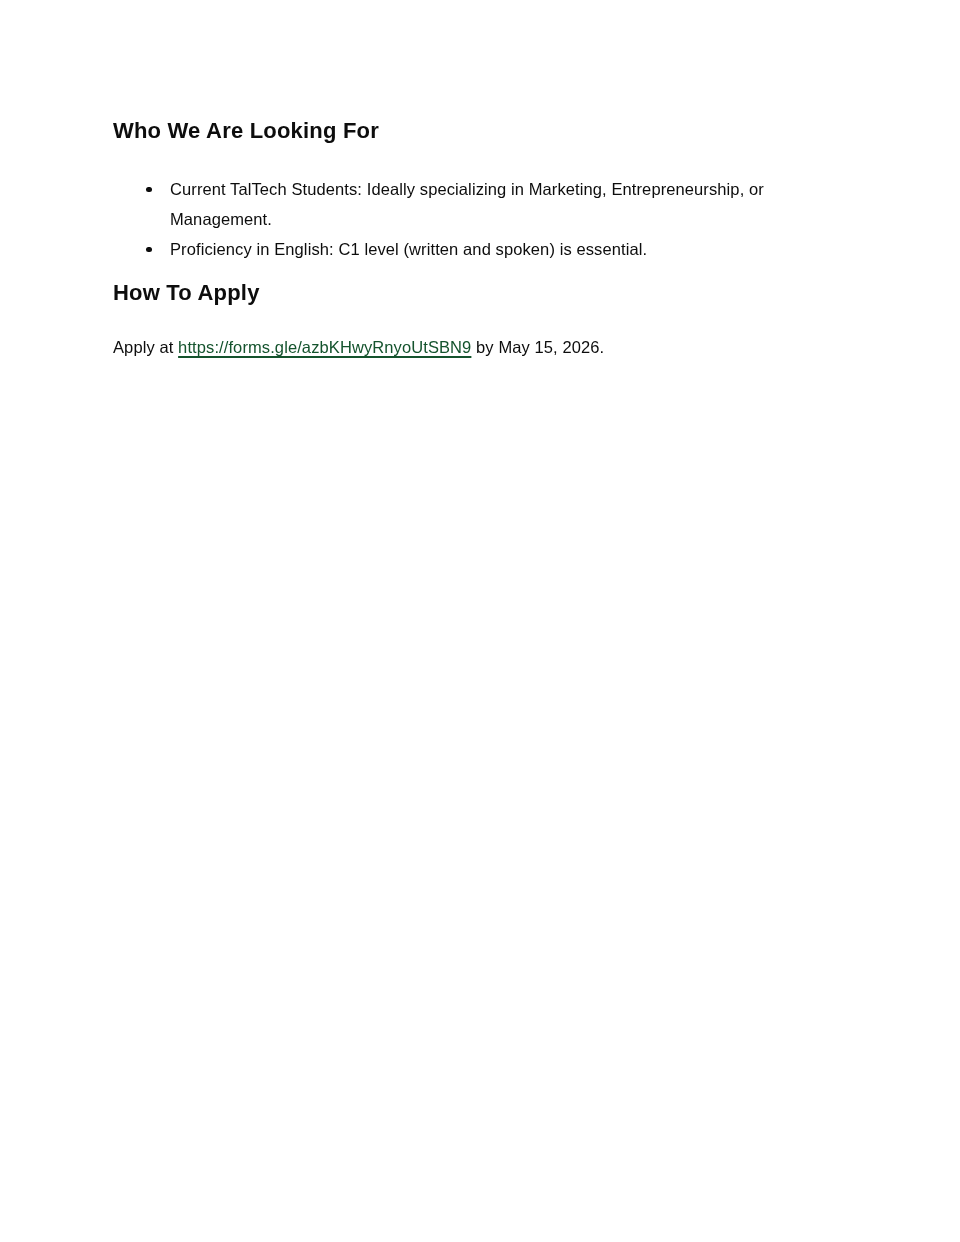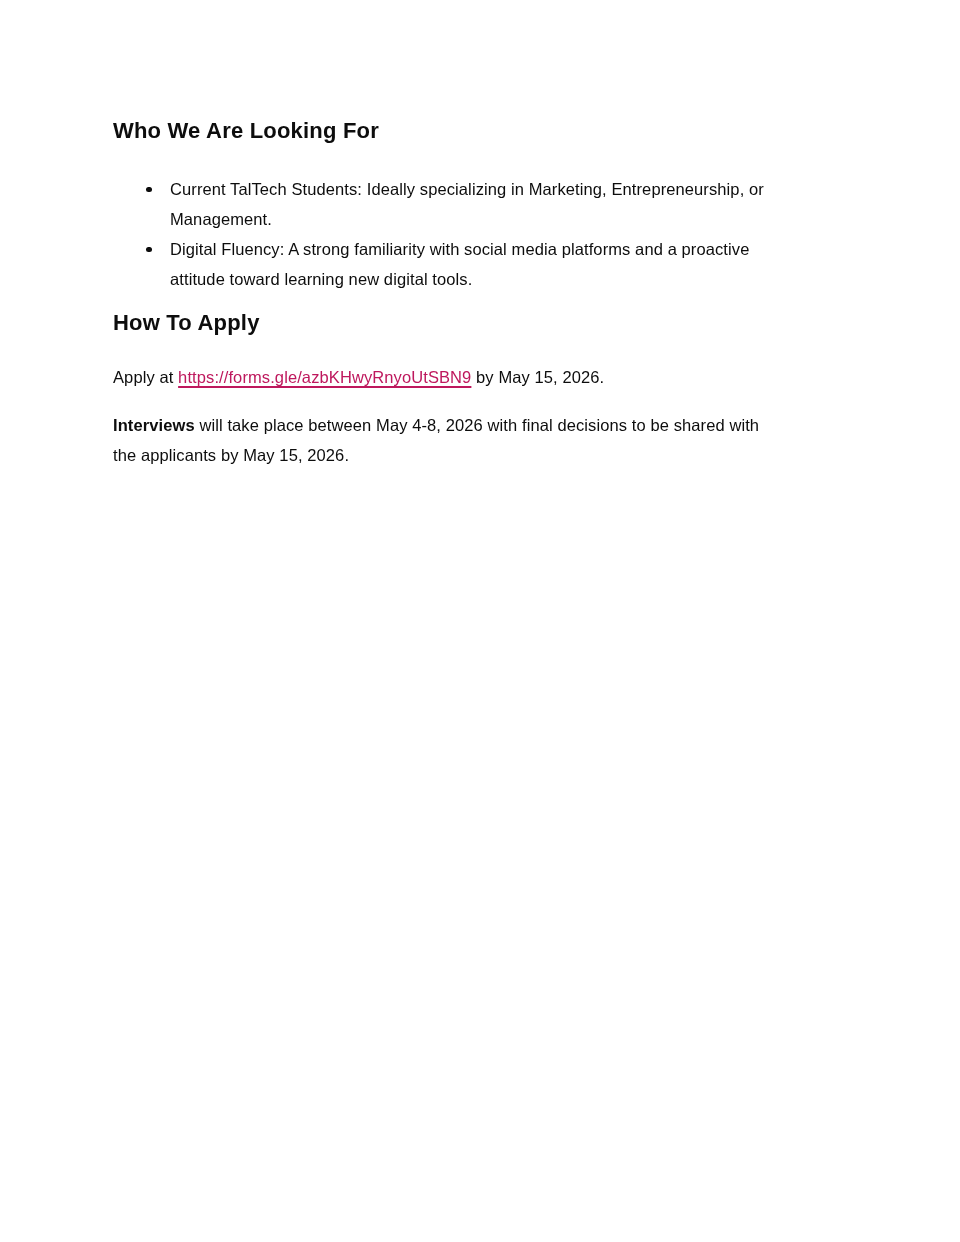--- a/index.html
+++ b/index.html
@@ -64,51 +64,47 @@
   p.apply-para {
     margin-top: 26px;
   }
   p.interviews-para {
     margin-top: 18px;
   }
   .para-lead {
     font-weight: 700;
   }
   a.doc-link {
-    color: #be185d;
+    color: #14532d;
     text-decoration: underline;
     text-decoration-thickness: 1.5px;
     text-underline-offset: 3px;
     cursor: pointer;
   }
 </style>
 </head>
 <body>
 
 <div class="page">
 
   <h1 class="doc-heading">Who We Are Looking For</h1>
 
   <ul class="req-list">
     <li>
       <span class="bullet-lead">Current TalTech Students:</span>
       <span>Ideally specializing in Marketing, Entrepreneurship, or Management.</span>
     </li>
     <li>
-      <span class="bullet-lead">Digital Fluency:</span>
-      <span>A strong familiarity with social media platforms and a proactive attitude toward learning new digital tools.</span>
+      <span class="bullet-lead">Proficiency in English:</span>
+      <span>C1 level (written and spoken) is essential.</span>
     </li>
   </ul>
 
   <h1 class="doc-heading h2">How To Apply</h1>
 
   <p class="doc-para apply-para">
     <span>Apply at</span>
     <a class="doc-link">https://forms.gle/azbKHwyRnyoUtSBN9</a>
     <span>by May 15, 2026.</span>
   </p>
 
-  <p class="doc-para interviews-para">
-    <span class="para-lead">Interviews</span>
-    <span>will take place between May 4-8, 2026 with final decisions to be shared with the applicants by May 15, 2026.</span>
-  </p>
 
 </div>
 
 </body></html>

